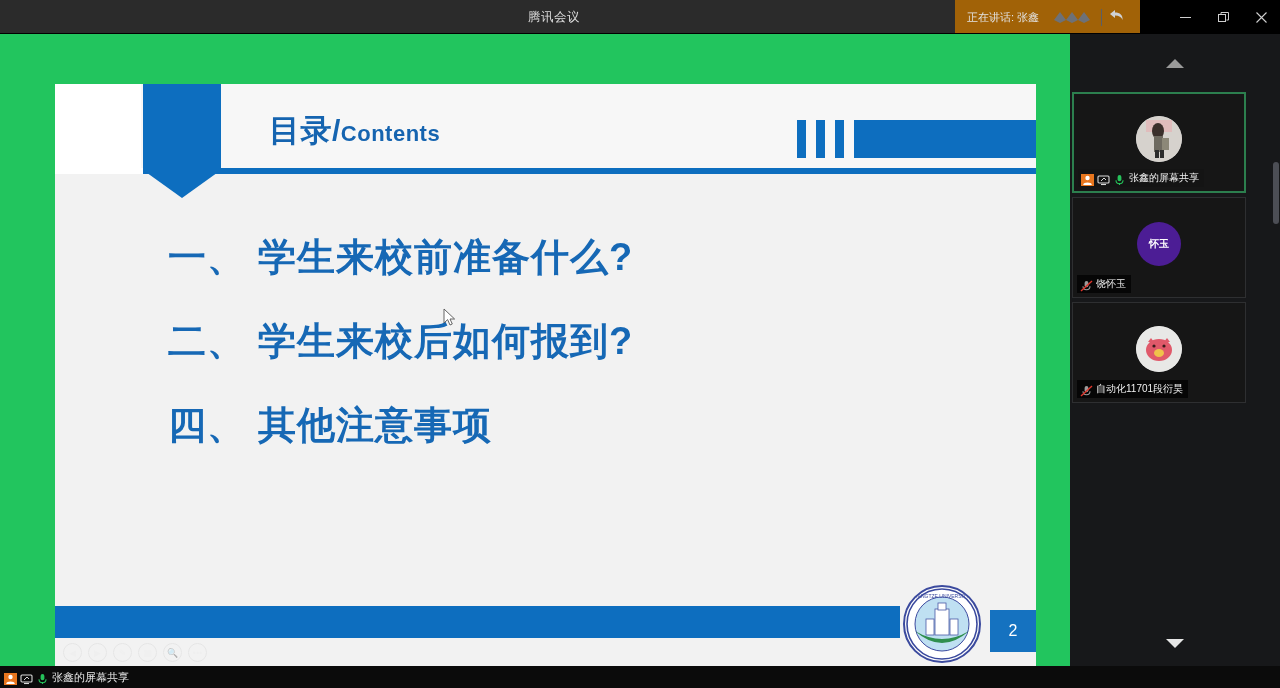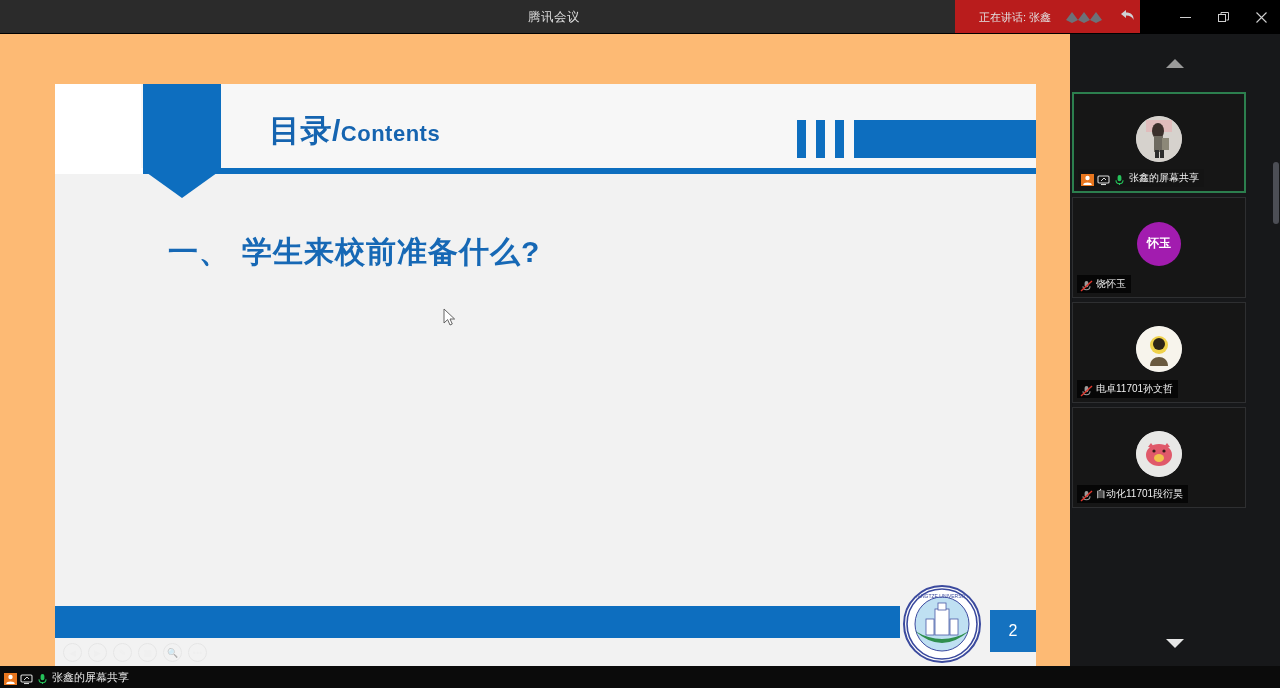--- a/index.html
+++ b/index.html
@@ -14,22 +14,22 @@
   .titlebar {
     position: absolute; top: 0; left: 0; width: 1108px; height: 34px;
     background: #2b2b2b;
     display: flex; align-items: center; justify-content: center;
   }
   .titlebar-title {
     color: #dcdcdc; font-size: 12.5px; letter-spacing: .5px;
   }
   .speaking-pill {
     position: absolute; top: 0px; left: 955px; width: 185px; height: 34px;
-    background: #b91c1c;
-    display: flex; align-items: center; padding: 0 24px;
+    background: #a16207;
+    display: flex; align-items: center; padding: 0 12px;
     gap: 7px;
   }
   .speaking-text { color: #e2e2e2; font-size: 11px; white-space: nowrap; }
   .wave-icons { display: flex; gap: 2px; margin-left: 6px; }
   .wave-icons svg { display:block; }
   .pill-divider { width: 1px; height: 17px; background: #5a5e66; }
   .back-arrow { color: #cfd2d6; }
 
   .win-controls {
     position: absolute; top: 0; right: 0; height: 34px;
@@ -37,21 +37,21 @@
   }
   .win-btn {
     width: 38px; height: 34px;
     display: flex; align-items: center; justify-content: center;
     color: #cfcfcf;
   }
 
   
   .stage {
     position: absolute; top: 34px; left: 0; width: 1070px; height: 632px;
-    background: #fdba74;
+    background: #22c55e;
   }
   .slide {
     position: absolute; left: 55px; top: 50px;
     width: 981px; height: 588px;
     background: #f2f2f2;
     overflow: hidden;
   }
   
   .slide-header {
     position: absolute; left: 0; top: 0; width: 981px; height: 86px;
@@ -93,21 +93,21 @@
     display: flex; align-items: center; gap: 10px;
   }
   .deco-bar { width: 9px; height: 38px; background: #0d6ebf; }
   .deco-block { width: 200px; height: 38px; background: #0d6ebf; }
 
   
   .contents {
     position: absolute; left: 113px; top: 148px; width: 760px;
   }
   .content-item {
-    color: #1668b5; font-size: 30px; font-weight: bold;
+    color: #1668b5; font-size: 38px; font-weight: bold;
     margin-bottom: 33px; white-space: nowrap;
     letter-spacing: 1px;
   }
   .content-item .num { margin-right: 12px; }
 
   
   .slide-footer {
     position: absolute; left: 0; bottom: 34px; width: 981px; height: 32px;
     background: #0d6ebf;
   }
@@ -163,23 +163,23 @@
     position: relative; width: 174px; height: 101px;
     margin: 0 0 4px 0; background: #161616;
     border: 1px solid #2e2f31;
     overflow: hidden;
   }
   .tile.active { border: 2px solid #2c7f4e; }
   .tile-avatar-circle {
     position: absolute; left: 50%; top: 46%;
     transform: translate(-50%,-50%);
     width: 44px; height: 44px; border-radius: 50%;
-    background: #a21caf; color: #fff;
-    display: flex; align-items: center; justify-content: center;
-    font-size: 12px; font-weight: bold;
+    background: #4c1d95; color: #fff;
+    display: flex; align-items: center; justify-content: center;
+    font-size: 10px; font-weight: bold;
   }
   .tile-avatar-img {
     position: absolute; left: 50%; top: 46%;
     transform: translate(-50%,-50%);
     width: 46px; height: 46px; border-radius: 50%;
     overflow: hidden; background: #cfcfcf;
   }
   .tile-label {
     position: absolute; left: 4px; bottom: 4px;
     max-width: 162px;
@@ -280,20 +280,26 @@
     <div class="deco">
       <div class="deco-bar"></div>
       <div class="deco-bar"></div>
       <div class="deco-bar"></div>
       <div class="deco-block"></div>
     </div>
 
     <div class="contents">
       <div class="content-item">
         <span class="num">一、</span><span>学生来校前准备什么?</span>
+      </div>
+      <div class="content-item">
+        <span class="num">二、</span><span>学生来校后如何报到?</span>
+      </div>
+      <div class="content-item">
+        <span class="num">四、</span><span>其他注意事项</span>
       </div>
     </div>
 
     <div class="slide-footer"></div>
     <div class="footer-white-right"></div>
 
     <div class="uni-logo">
       <svg width="74" height="74" viewBox="0 0 74 74">
         <circle cx="37" cy="37" r="35" fill="#ffffff" stroke="#3b4a9e" stroke-width="1.6"></circle>
         <circle cx="37" cy="37" r="27" fill="#bfe0f2" stroke="#3b4a9e" stroke-width="1"></circle>
@@ -379,40 +385,20 @@
           <svg width="13" height="12" viewBox="0 0 13 12">
             <rect x="4.6" y="1" width="3.8" height="6.2" rx="1.9" fill="#9b9b9b"></rect>
             <path d="M3 6.2 A3.5 3.5 0 0 0 10 6.2" fill="none" stroke="#9b9b9b" stroke-width="1.1"></path>
             <path d="M1 11 L12 1" stroke="#e0352b" stroke-width="1.4"></path>
           </svg>
         </span>
         <span class="tile-name">饶怀玉</span>
       </div>
     </div>
 
-    <div class="tile">
-      <div class="tile-avatar-img">
-        <svg width="46" height="46" viewBox="0 0 46 46">
-          <circle cx="23" cy="23" r="23" fill="#f7f4ec"></circle>
-          <circle cx="23" cy="19" r="9" fill="#f0d24a"></circle>
-          <circle cx="23" cy="18" r="6" fill="#2d2417"></circle>
-          <path d="M14 40 C14 28 32 28 32 40 Z" fill="#6a5a3f"></path>
-        </svg>
-      </div>
-      <div class="tile-label">
-        <span class="badge-ico">
-          <svg width="13" height="12" viewBox="0 0 13 12">
-            <rect x="4.6" y="1" width="3.8" height="6.2" rx="1.9" fill="#9b9b9b"></rect>
-            <path d="M3 6.2 A3.5 3.5 0 0 0 10 6.2" fill="none" stroke="#9b9b9b" stroke-width="1.1"></path>
-            <path d="M1 11 L12 1" stroke="#e0352b" stroke-width="1.4"></path>
-          </svg>
-        </span>
-        <span class="tile-name">电卓11701孙文哲</span>
-      </div>
-    </div>
 
 
     <div class="tile">
       <div class="tile-avatar-img">
         <svg width="46" height="46" viewBox="0 0 46 46">
           <circle cx="23" cy="23" r="23" fill="#e8e8e6"></circle>
           <ellipse cx="23" cy="24" rx="13" ry="11" fill="#e0596a"></ellipse>
           <ellipse cx="23" cy="27" rx="5" ry="4" fill="#f0c24a"></ellipse>
           <circle cx="18" cy="20" r="1.6" fill="#3a1b1b"></circle>
           <circle cx="28" cy="20" r="1.6" fill="#3a1b1b"></circle>

